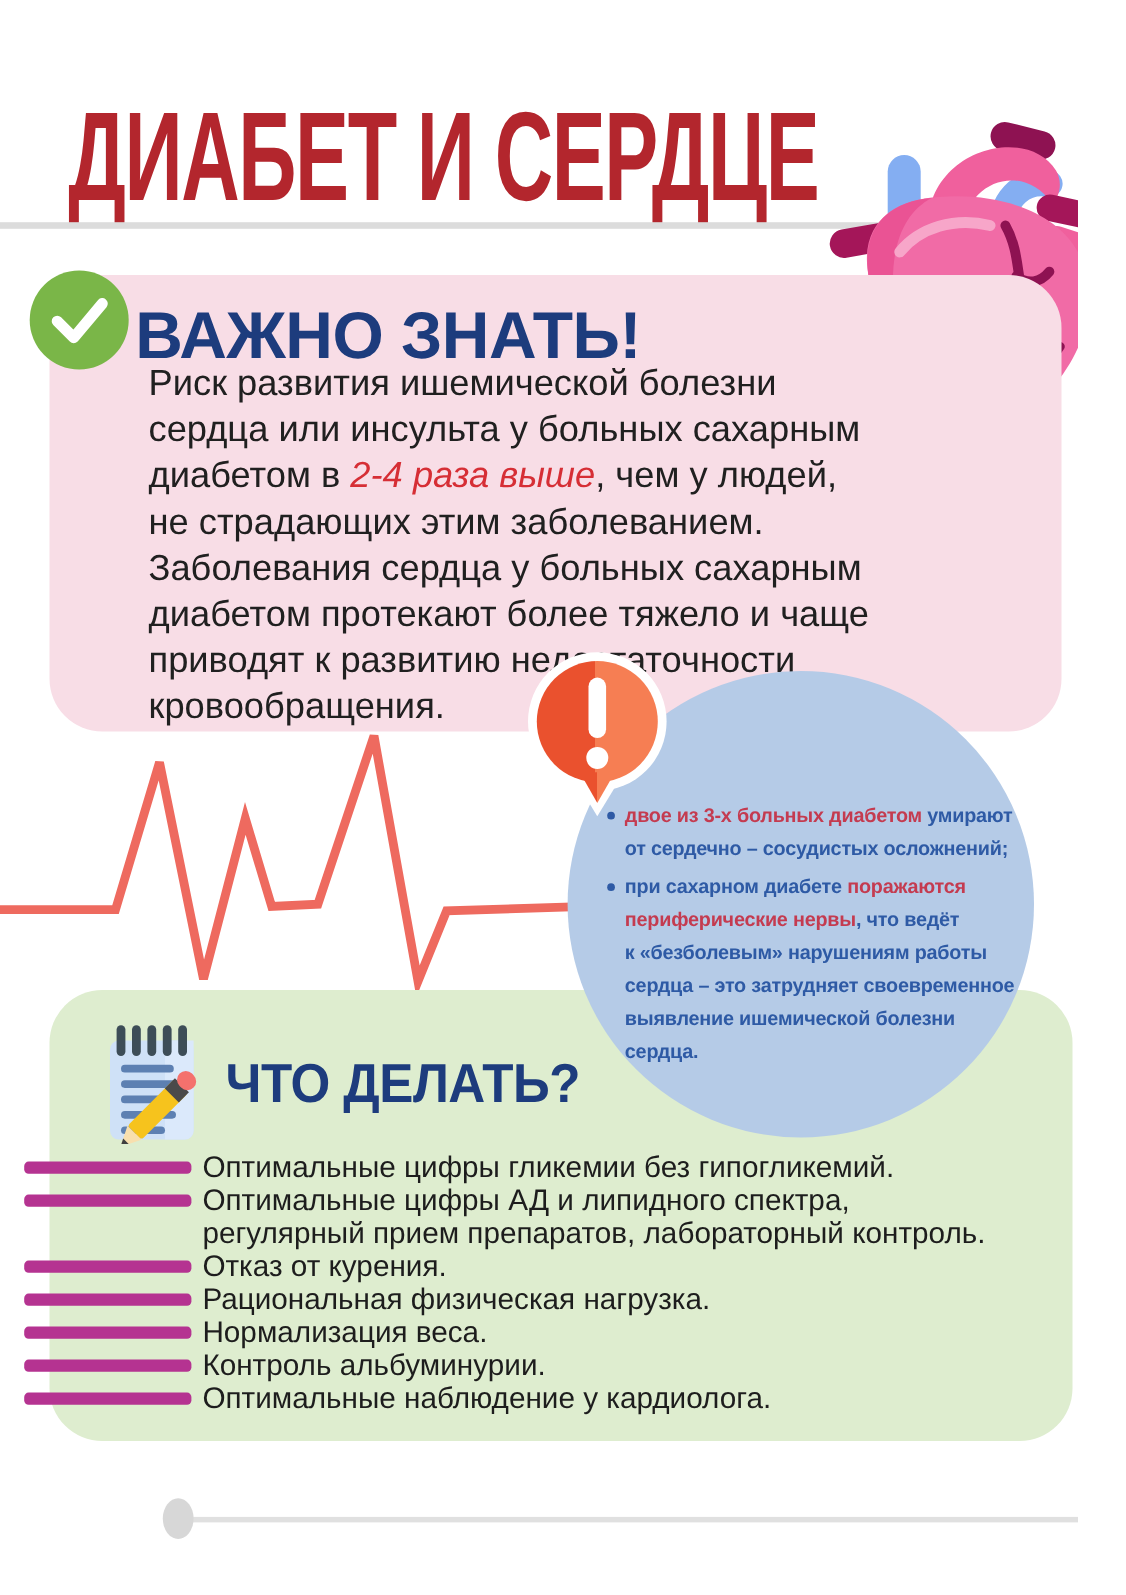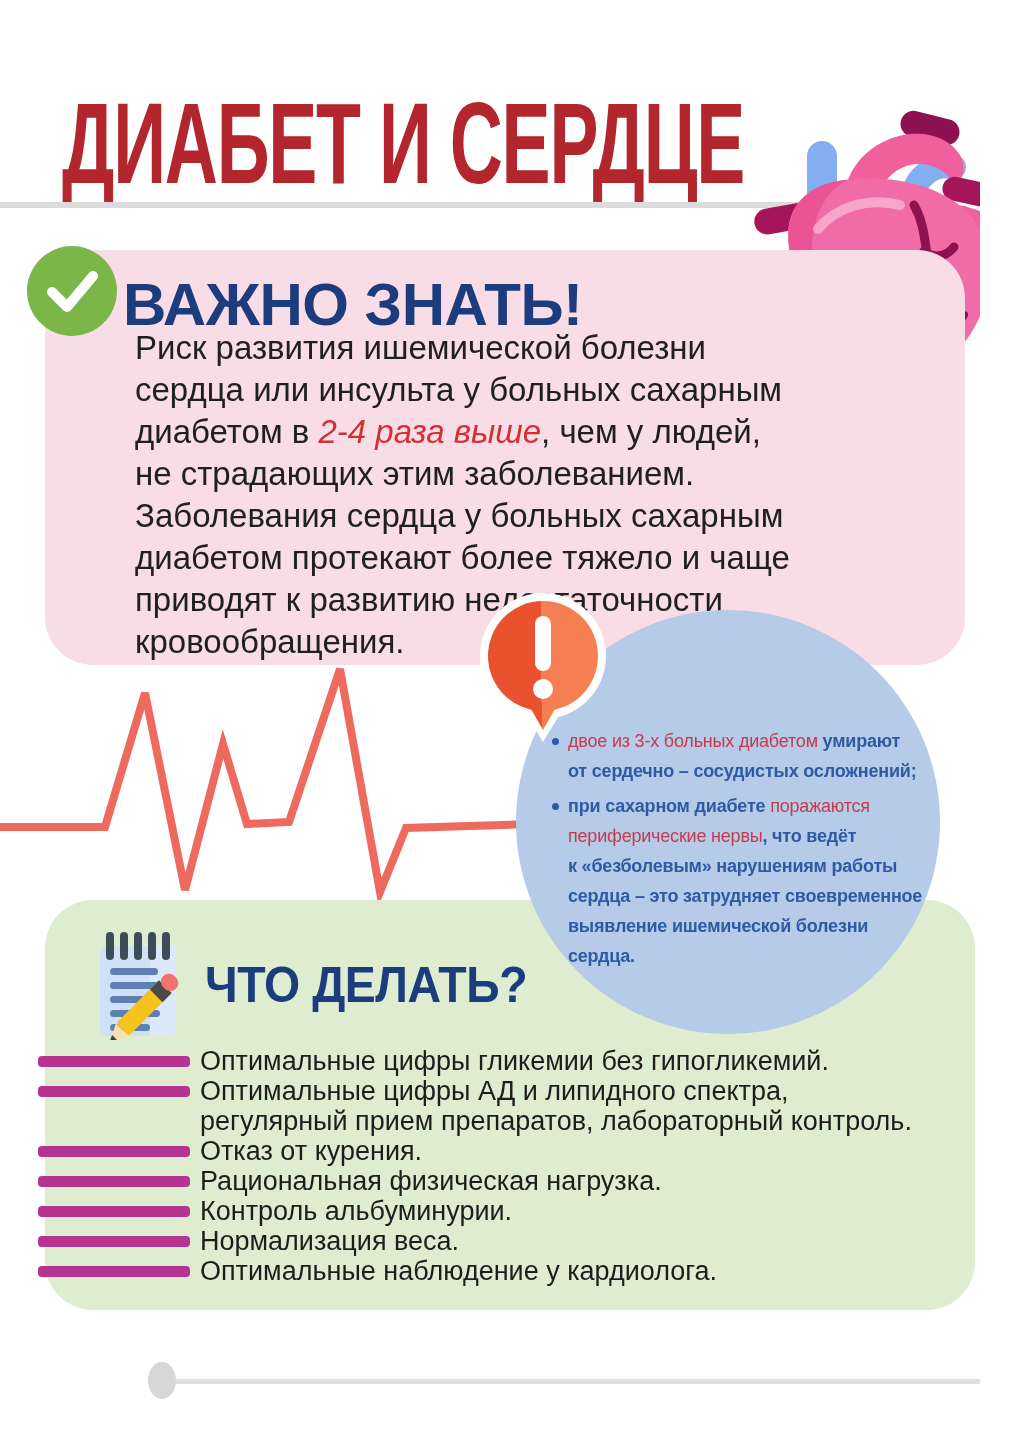--- a/index.html
+++ b/index.html
@@ -27,35 +27,35 @@
   .important-text .em{color:var(--accent-red);font-style:italic;}
   
   .ecg{position:absolute;left:0;top:650px;}
   
   .green-box{position:absolute;left:45px;top:900px;width:930px;height:410px;background:var(--green-bg);border-radius:48px;}
   .notepad-icon{position:absolute;left:92px;top:930px;width:100px;height:110px;}
   .todo-heading{
     position:absolute;left:205px;top:956px;font-size:50px;font-weight:bold;color:var(--navy);
     white-space:nowrap;transform:scaleX(.93);transform-origin:left top;letter-spacing:-0.5px;
   }
-  .todo-list{position:absolute;left:38px;top:1046px;}
+  .todo-list{position:absolute;left:22px;top:1046px;}
   .todo-item{display:flex;gap:10px;}
   .todo-bar{width:152px;height:11px;border-radius:4px;background:var(--magenta);margin-top:10px;flex:none;}
   .todo-text{font-size:27px;line-height:30px;color:#1d1d1d;}
   .todo-text .tline{white-space:nowrap;}
   
   .blue-circle{position:absolute;left:516px;top:610px;width:424px;height:424px;border-radius:50%;background:var(--bubble-bg);}
   .bubble-list{
     position:absolute;left:552px;top:726px;width:380px;
     font-size:18px;line-height:30px;font-weight:600;color:var(--bubble-blue);letter-spacing:-0.2px;
   }
   .bubble-item{display:flex;gap:9px;margin-bottom:5px;}
   .bubble-dot{width:7px;height:7px;border-radius:50%;background:var(--bubble-blue);margin-top:12px;flex:none;}
   .bubble-content .tline{white-space:nowrap;}
-  .bubble-list .red{color:var(--bubble-red);font-weight:normal;}
+  .bubble-list .red{color:var(--bubble-red);font-weight:bold;}
   .alert-icon{position:absolute;left:475px;top:590px;width:136px;height:155px;}
   
   .timeline-line{position:absolute;left:162px;top:1379px;width:862px;height:5px;background:#e0e0e0;}
   .timeline-dot{position:absolute;left:148px;top:1362px;width:28px;height:37px;border-radius:50%;background:#d7d7d7;}
 </style>
 </head>
 <body>
 
 <div class="canvas">
 
@@ -146,27 +146,27 @@
       </div>
       <div class="todo-item">
         <div class="todo-bar"></div>
         <div class="todo-text">
           <div class="tline">Рациональная физическая нагрузка.</div>
         </div>
       </div>
       <div class="todo-item">
         <div class="todo-bar"></div>
         <div class="todo-text">
+          <div class="tline">Нормализация веса.</div>
+        </div>
+      </div>
+      <div class="todo-item">
+        <div class="todo-bar"></div>
+        <div class="todo-text">
           <div class="tline">Контроль альбуминурии.</div>
-        </div>
-      </div>
-      <div class="todo-item">
-        <div class="todo-bar"></div>
-        <div class="todo-text">
-          <div class="tline">Нормализация веса.</div>
         </div>
       </div>
       <div class="todo-item">
         <div class="todo-bar"></div>
         <div class="todo-text">
           <div class="tline">Оптимальные наблюдение у кардиолога.</div>
         </div>
       </div>
     </div>
 

